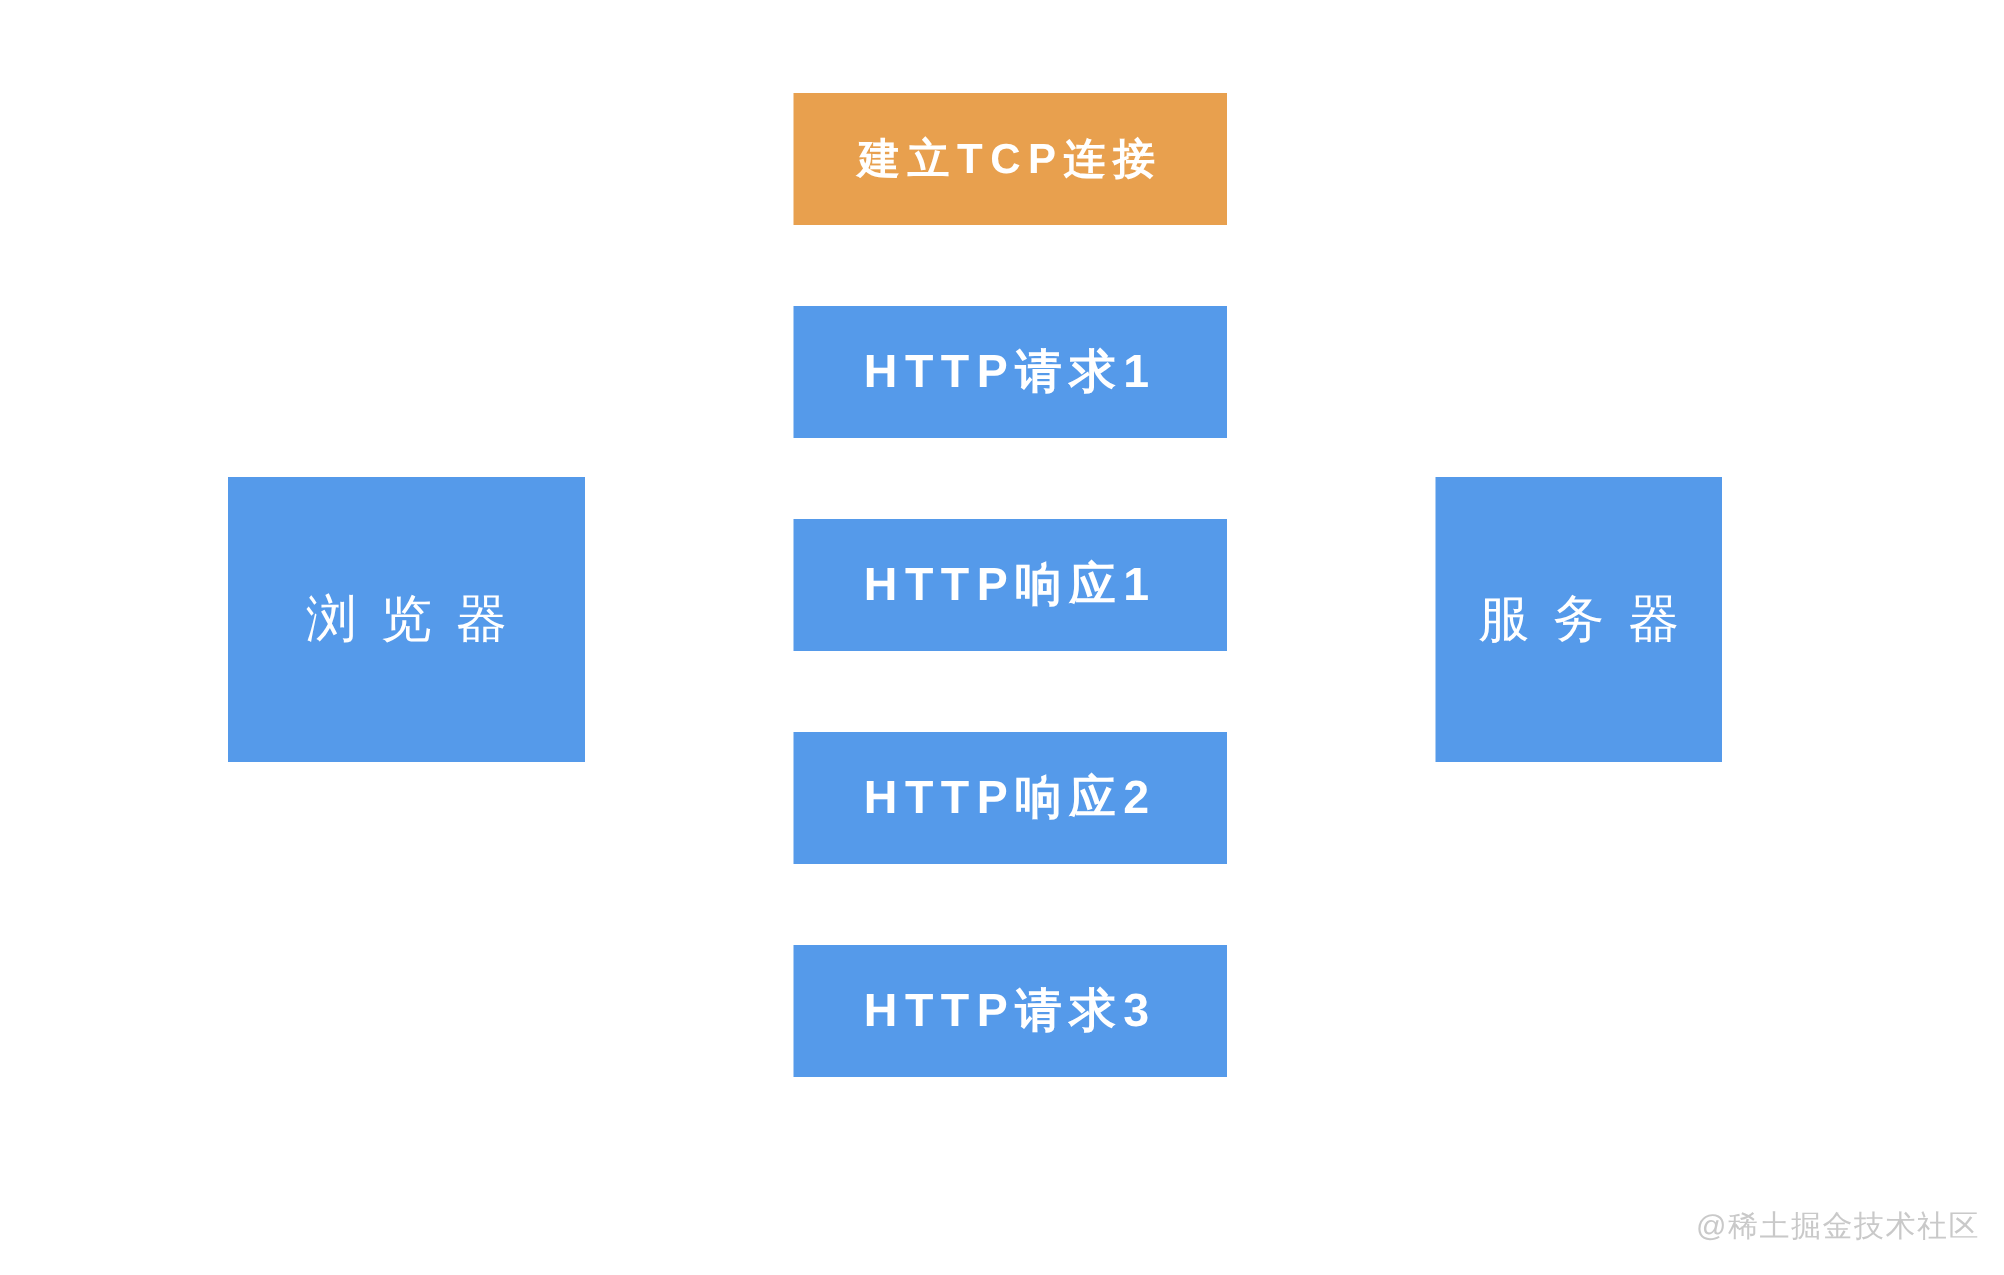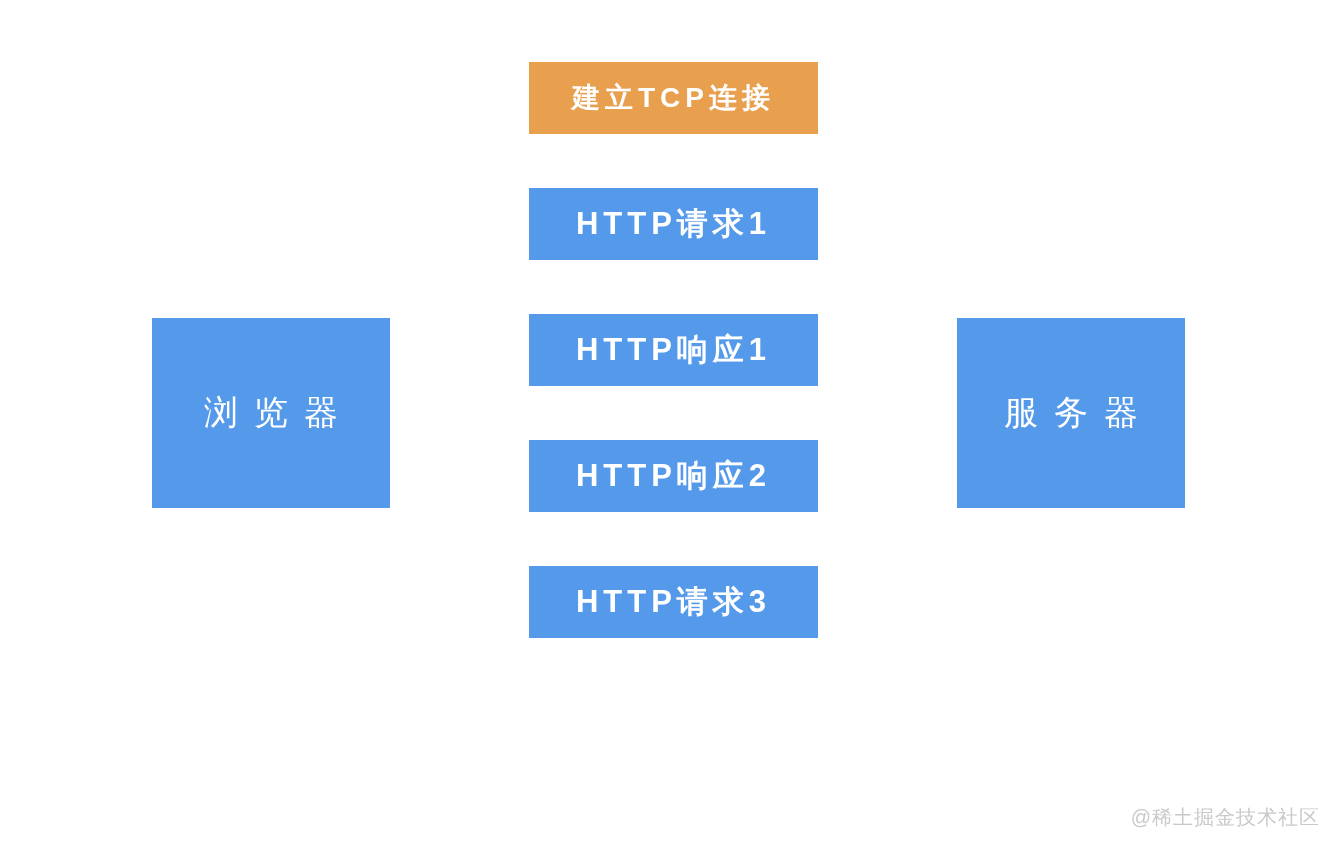--- a/index.html
+++ b/index.html
@@ -32,32 +32,32 @@
     font-weight:normal;
     letter-spacing:16px;
     text-indent:16px;
   }
   .side-box.left{
     left:152px; top:318px;
     width:238px; height:190px;
   }
   .side-box.right{
     left:957px; top:318px;
-    width:228px; height:190px;
+    width:191px; height:190px;
   }
   .flow-column{
     position:absolute;
     left:529px; top:62px;
     width:289px;
     display:flex;
     flex-direction:column;
     gap:6px;
   }
   .flow-step{
-    height:72px;
+    height:88px;
     display:flex;
     align-items:center;
     justify-content:center;
     color:var(--text);
     font-size:31px;
     font-weight:bold;
     letter-spacing:5px;
     white-space:nowrap;
   }
   .flow-step.blue{ background:var(--blue);margin-top:48px; }

